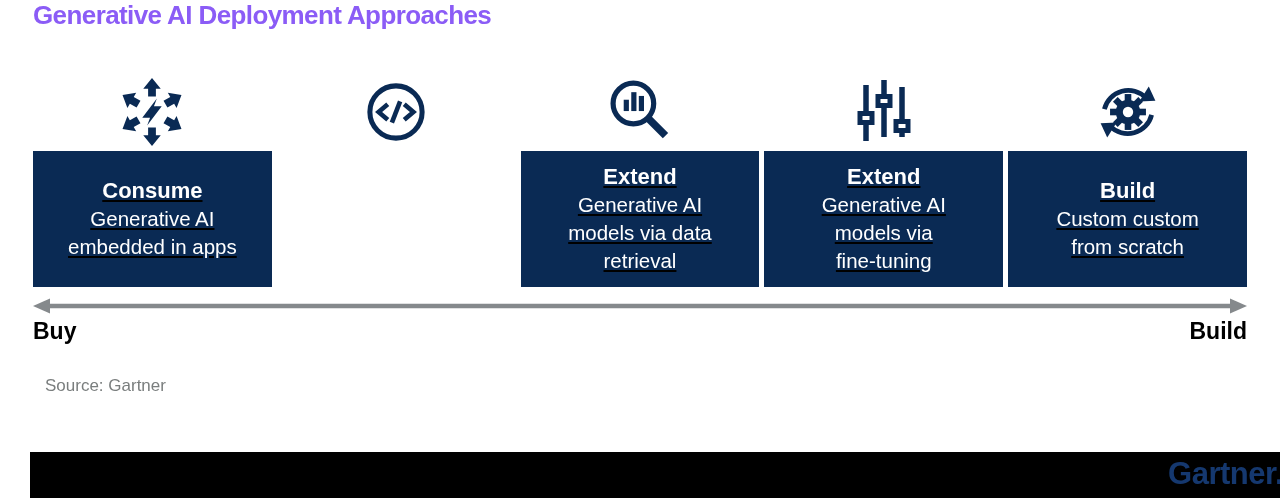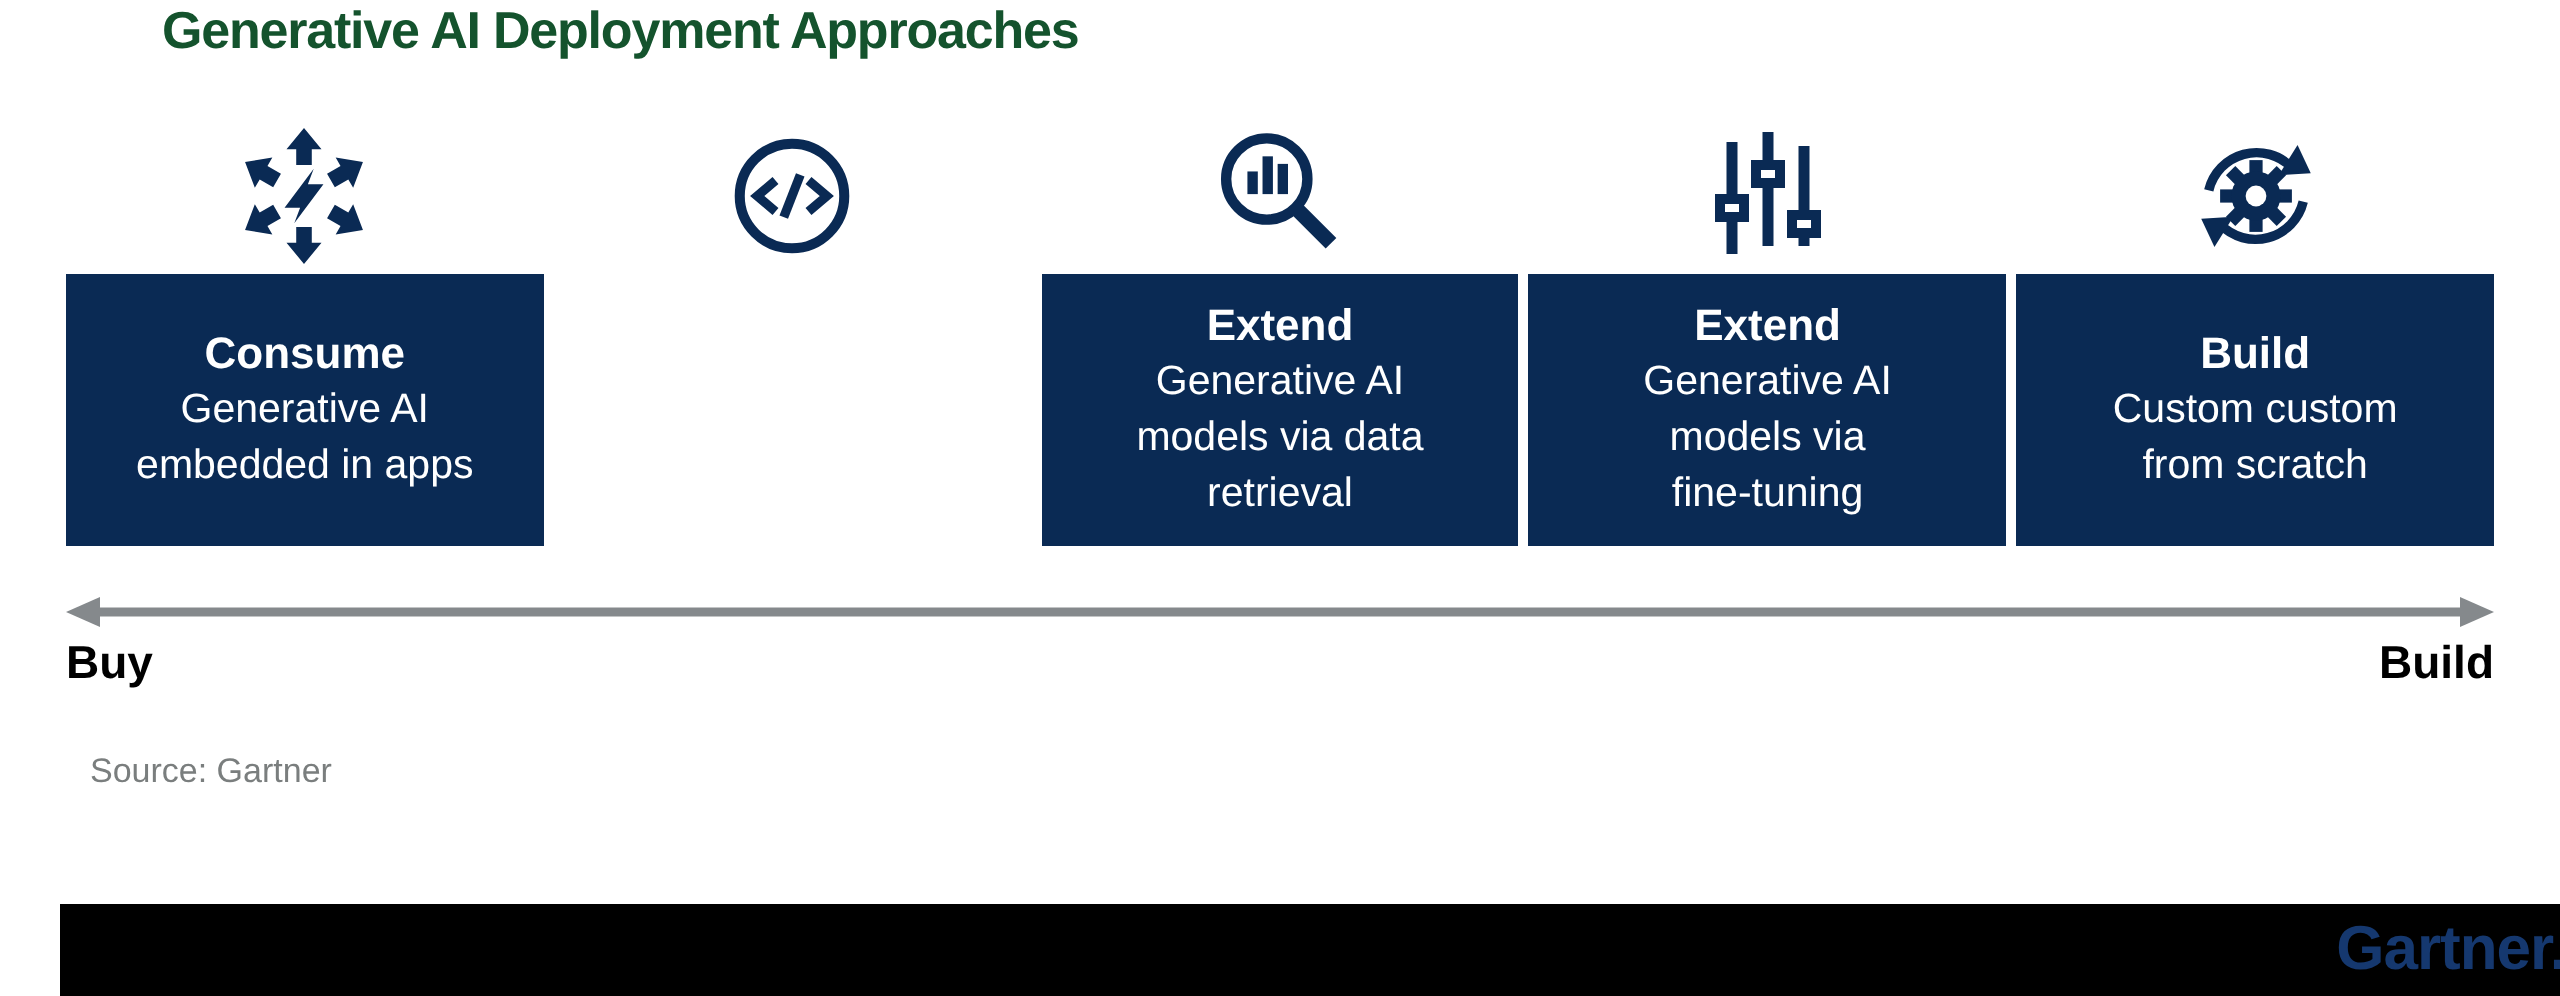--- a/index.html
+++ b/index.html
@@ -12,30 +12,30 @@
     font-family: "Liberation Sans", sans-serif;
     overflow: hidden;
   }
   .title {
     position: absolute;
     left: 33px;
     top: 0px;
     font-size: 26px;
     font-weight: 800;
     letter-spacing: -0.6px;
-    color: #14532d;
-    margin-left: 48px;
+    color: #8b5cf6;
   }
   .columns {
     position: absolute;
     left: 33px;
-    top: 58px;
+    top: 72px;
     width: 1214px;
     display: flex;
     gap: 5px;
+    text-decoration: underline;
   }
   .col { flex: 1; display: flex; flex-direction: column; }
   .icon-wrap {
     height: 79px;
     display: flex;
     align-items: center;
     justify-content: center;
   }
   .box {
     height: 136px;

